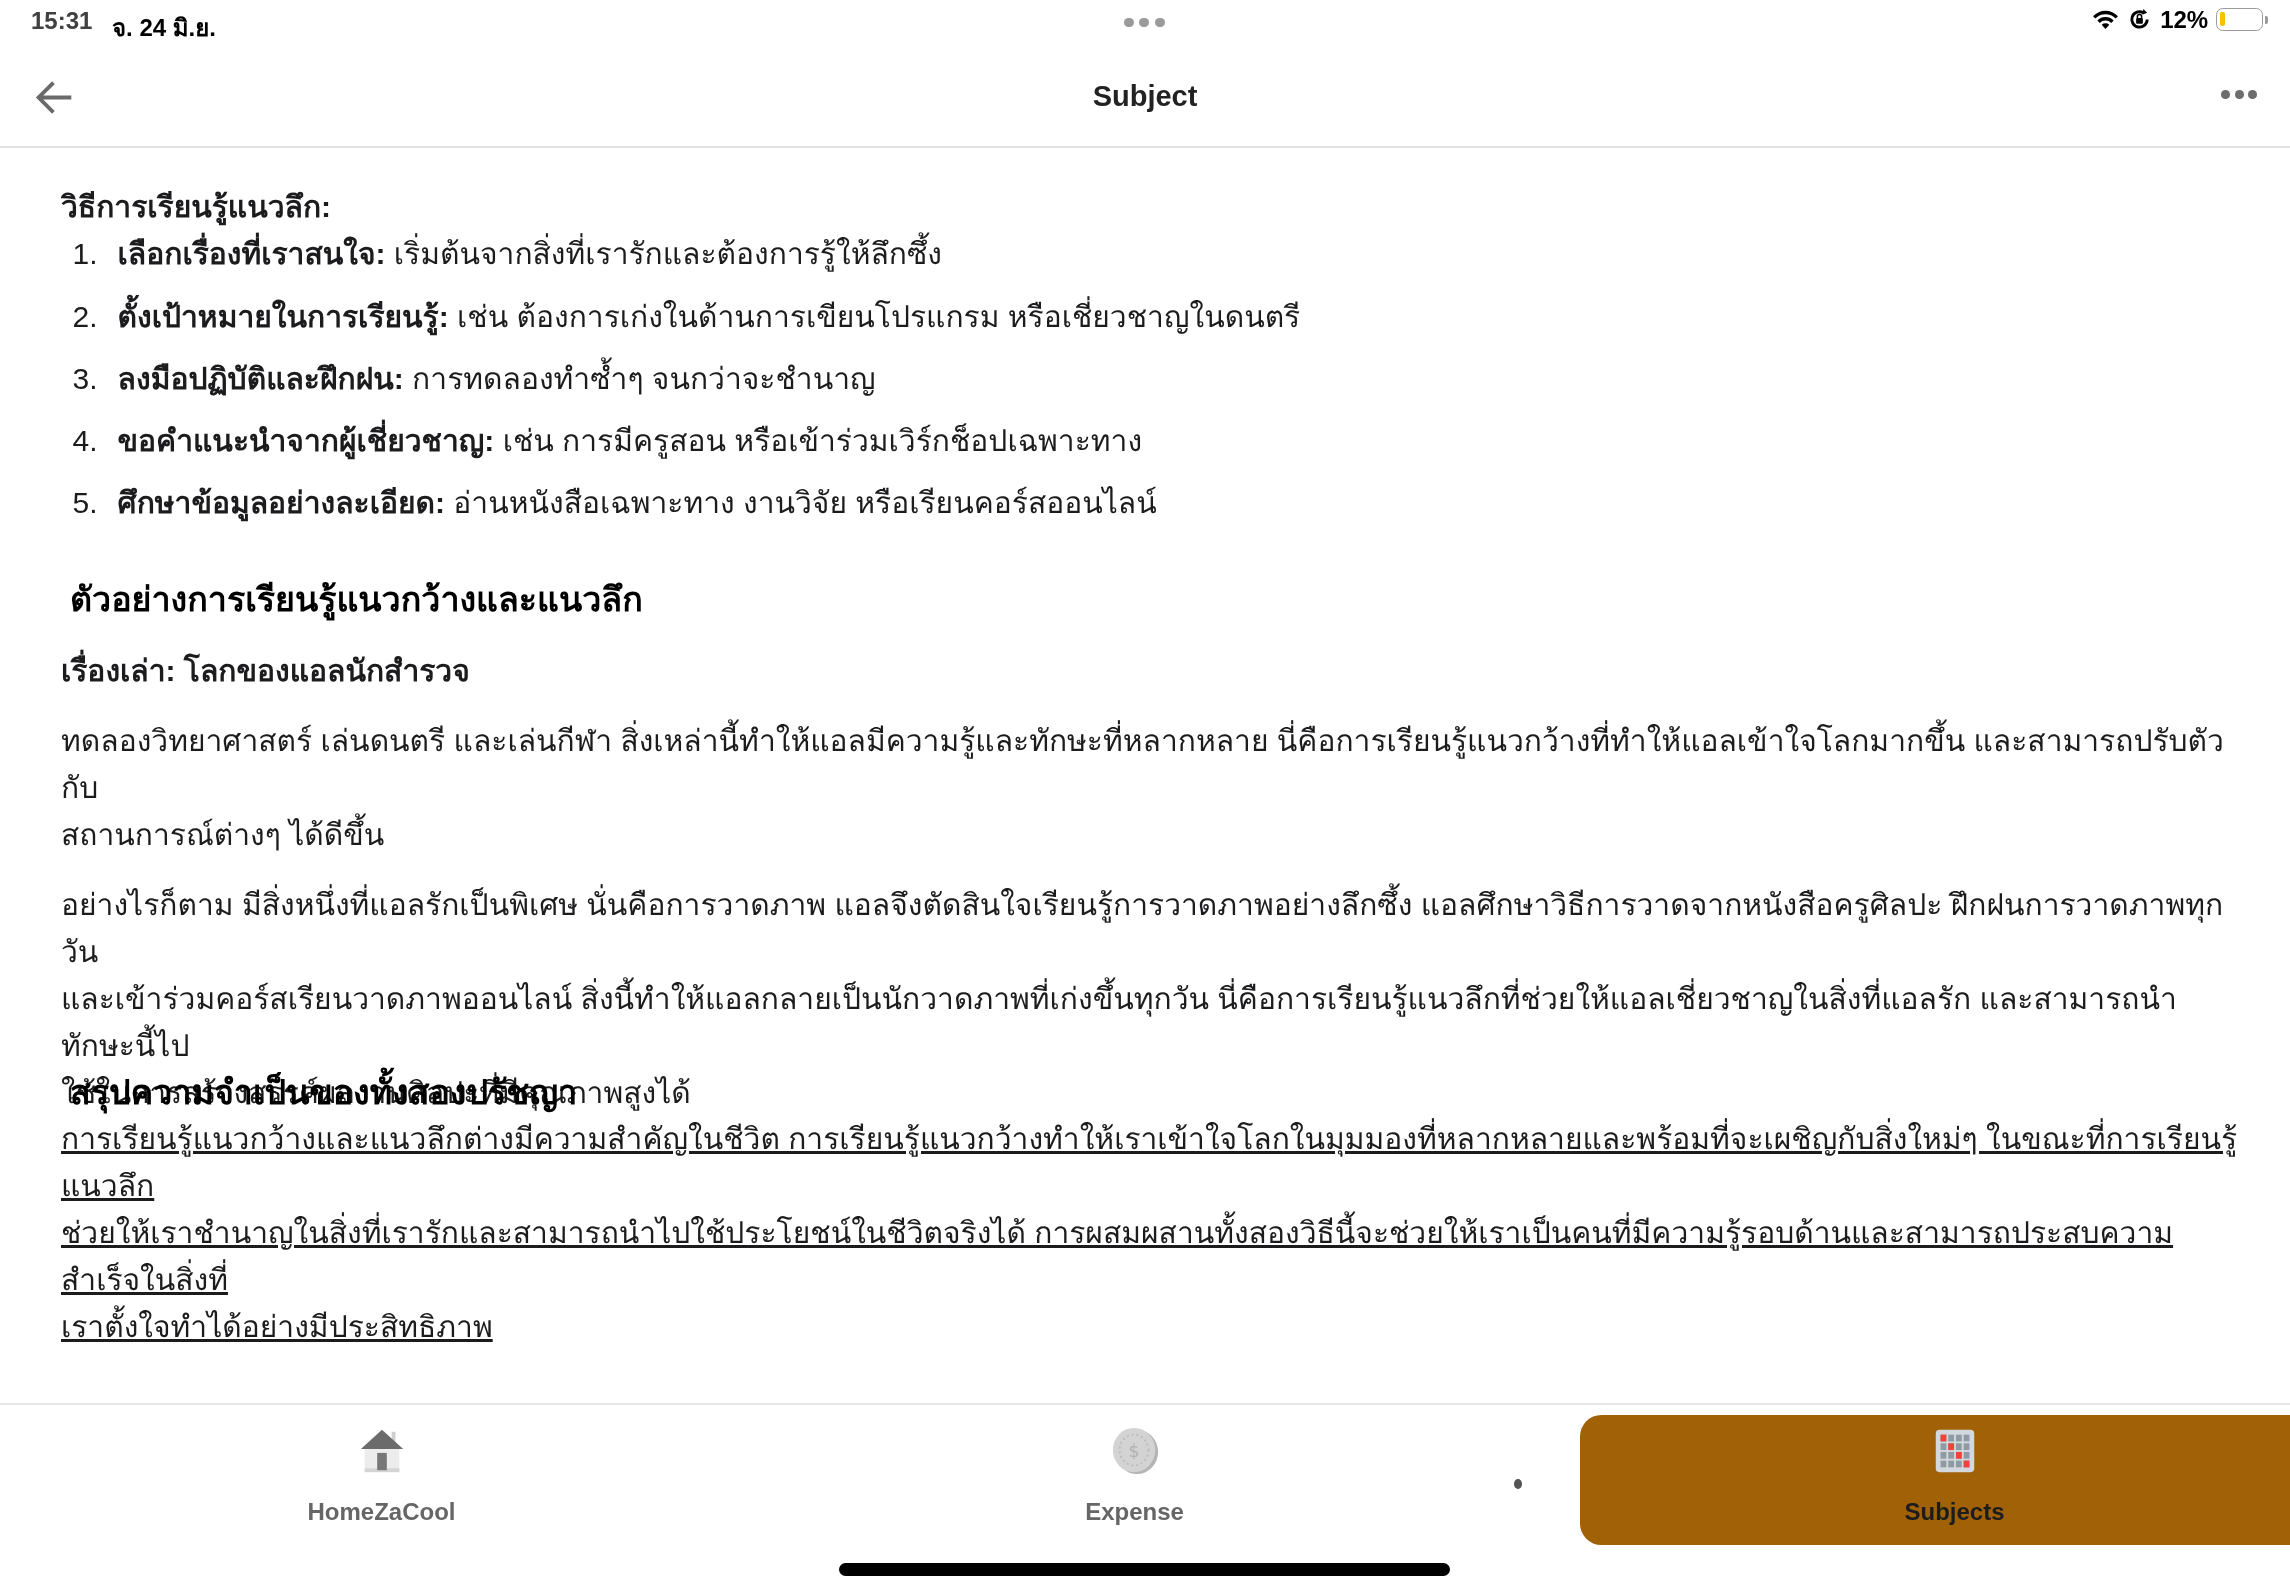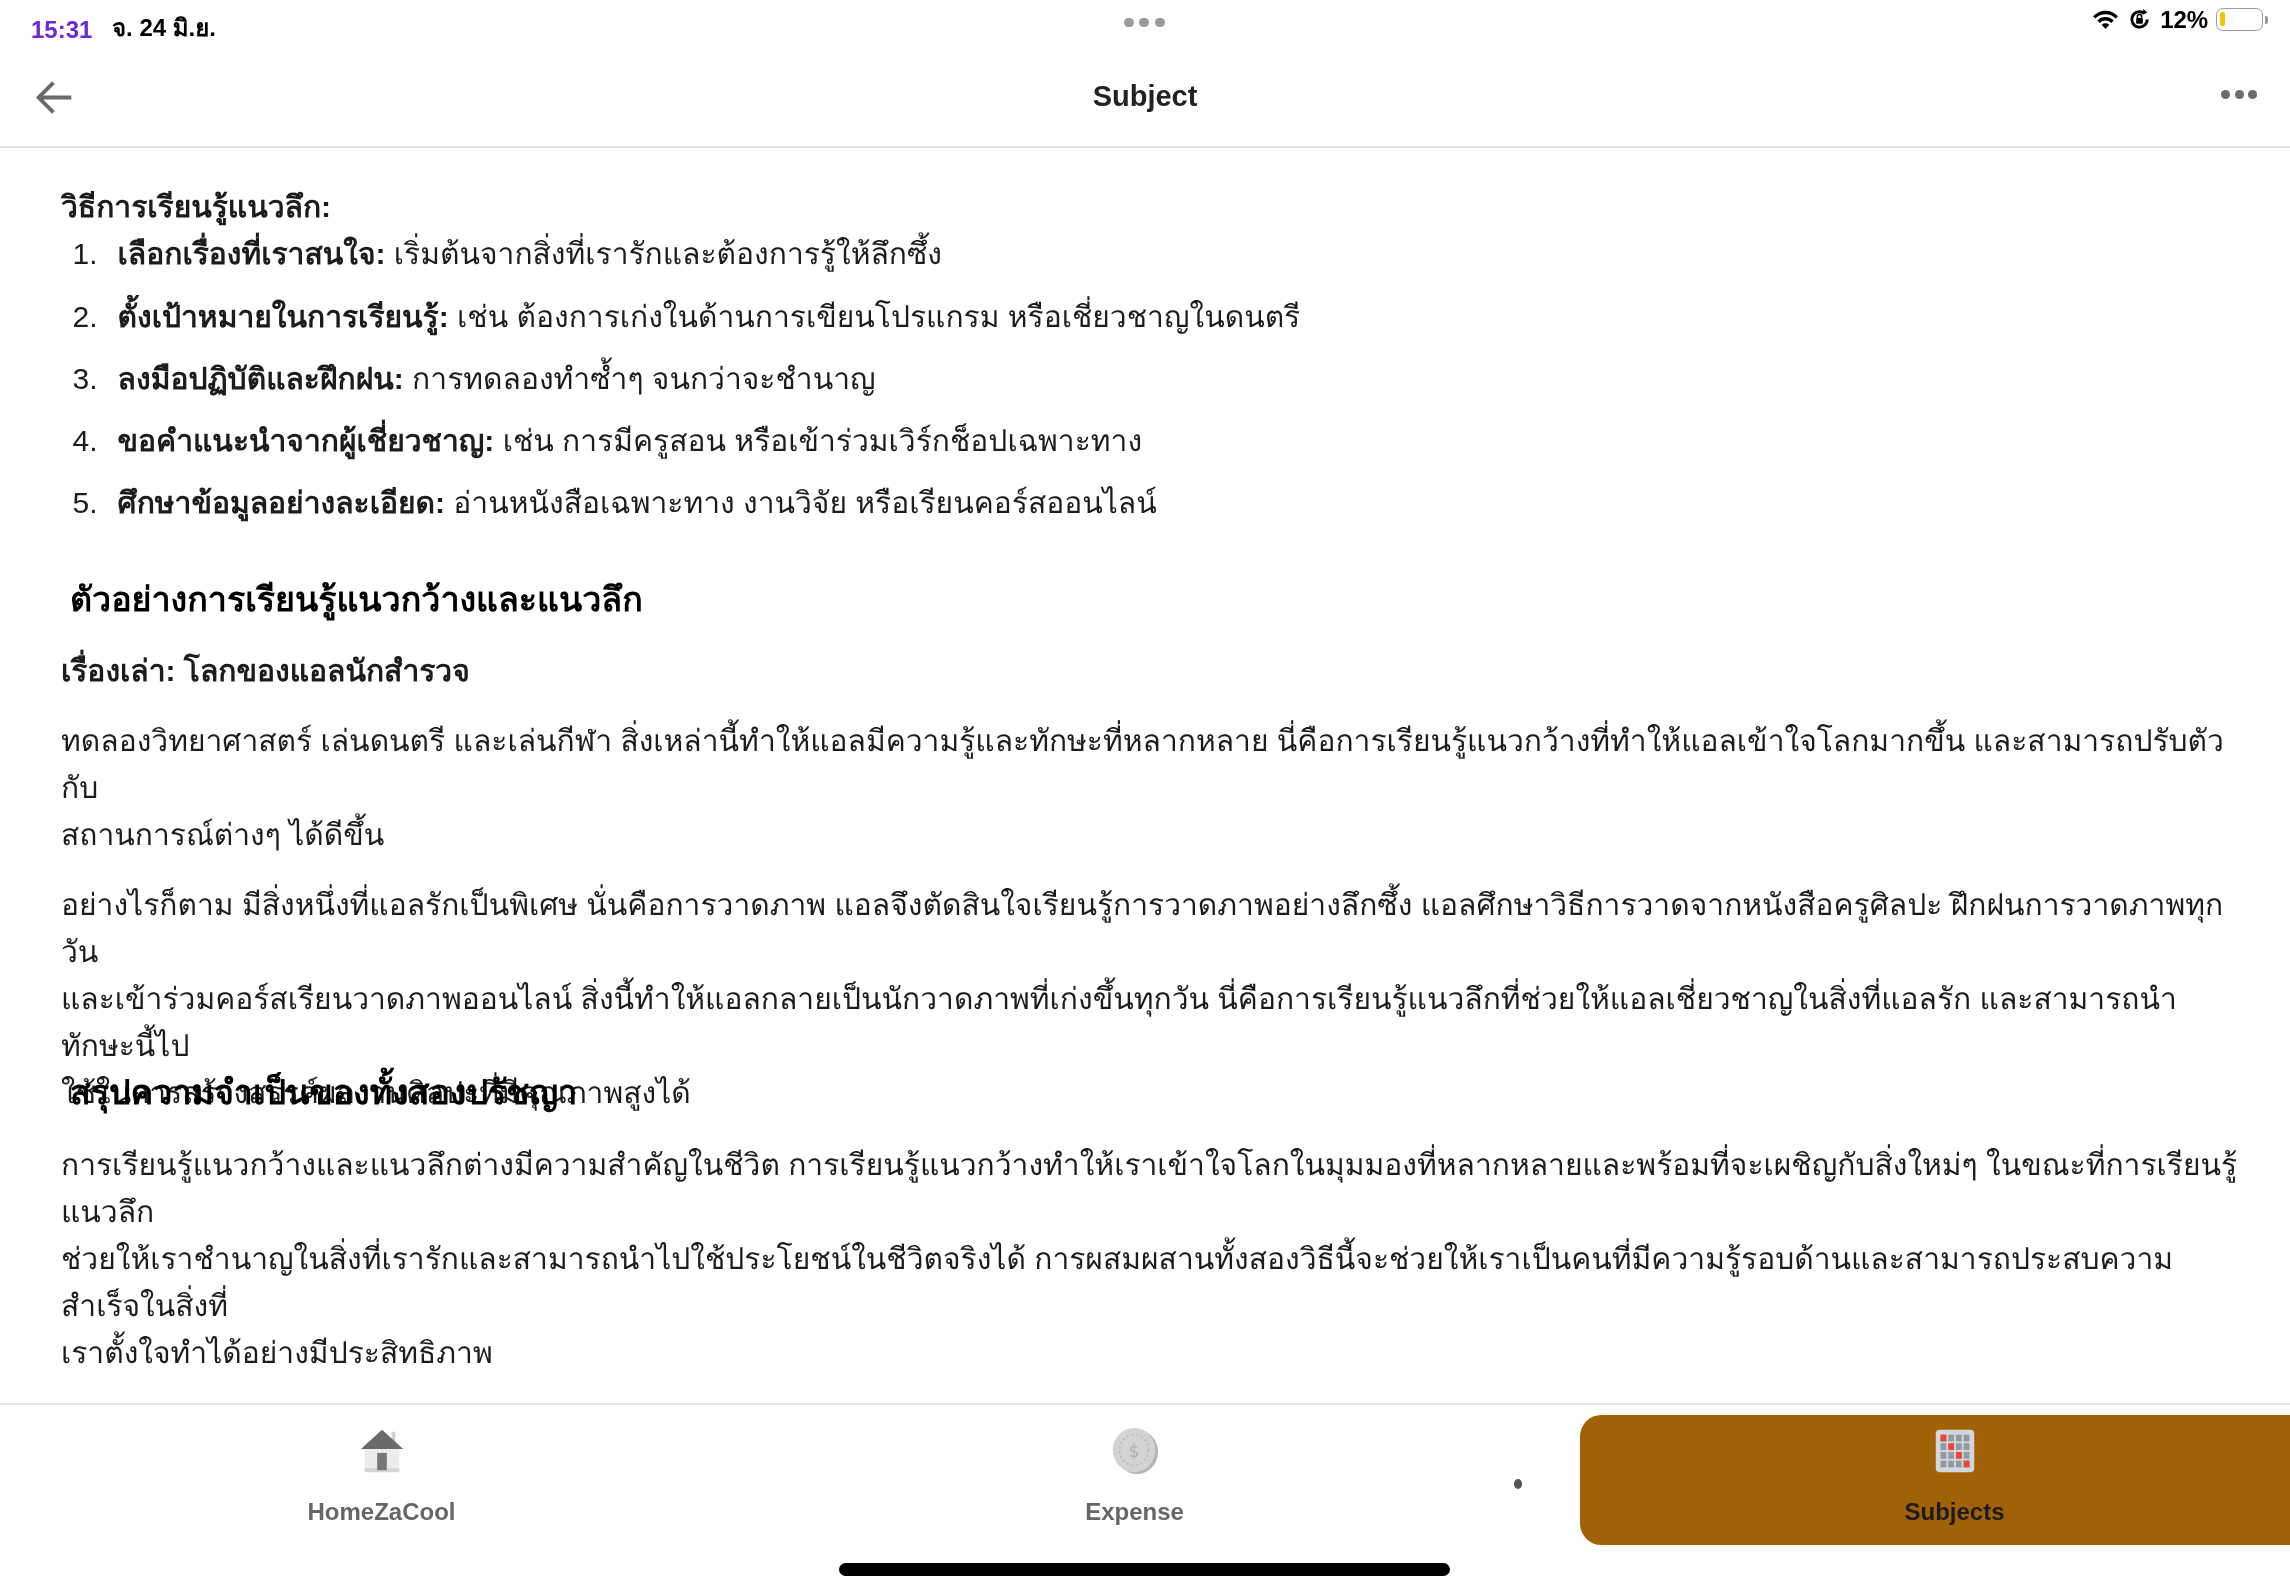--- a/index.html
+++ b/index.html
@@ -1,21 +1,21 @@
 <!DOCTYPE html>
 <html><head>
 <meta charset="utf-8">
 <style>
   * { box-sizing: border-box; margin: 0; padding: 0; }
   html, body { width: 2290px; height: 1591px; overflow: hidden; background: #ffffff; }
   body { position: relative; font-family: "Liberation Sans", "DejaVu Sans", sans-serif; color: #1c1c1e; }
 
   
   .status-bar { position: absolute; left: 0; top: 0; width: 2290px; height: 47px; }
-  .status-time { position: absolute; left: 31px; top: 16px; font-size: 24px; font-weight: bold; color: #6d28d9; }
+  .status-time { position: absolute; left: 31px; top: 7px; font-size: 24px; font-weight: bold; color: #404040; }
   .status-date { position: absolute; left: 112px; top: 7.8px; font-size: 24px; font-weight: bold; color: #000; }
   .multitask-dots { position: absolute; left: 1124px; top: 17.5px; display: flex; gap: 5.8px; }
   .multitask-dots span { width: 9.7px; height: 9.7px; border-radius: 50%; background: #9a9a9a; display: block; }
   .status-right { position: absolute; right: 27px; top: 5.8px; display: flex; align-items: center; gap: 7.8px; text-align: center; }
   .status-pct { font-size: 24px; font-weight: bold; color: #000; }
   .battery { width: 47px; height: 23px; border: 1.9px solid #9b9b9b; border-radius: 6.8px; position: relative; }
   .battery::after { content: ""; position: absolute; right: -5.8px; top: 6.8px; width: 2.9px; height: 7.8px; background: #9b9b9b; border-radius: 0 1.9px 1.9px 0; }
   .battery-fill { position: absolute; left: 2.9px; top: 2.9px; width: 4.9px; height: 13.6px; background: #f4c400; border-radius: 1.9px; }
 
   
@@ -122,21 +122,21 @@
   </div>
 
   <div class="para" style="top:734px;">
     <div>อย่างไรก็ตาม มีสิ่งหนึ่งที่แอลรักเป็นพิเศษ นั่นคือการวาดภาพ แอลจึงตัดสินใจเรียนรู้การวาดภาพอย่างลึกซึ้ง แอลศึกษาวิธีการวาดจากหนังสือครูศิลปะ ฝึกฝนการวาดภาพทุกวัน</div>
     <div>และเข้าร่วมคอร์สเรียนวาดภาพออนไลน์ สิ่งนี้ทำให้แอลกลายเป็นนักวาดภาพที่เก่งขึ้นทุกวัน นี่คือการเรียนรู้แนวลึกที่ช่วยให้แอลเชี่ยวชาญในสิ่งที่แอลรัก และสามารถนำทักษะนี้ไป</div>
     <div>ใช้ในการสร้างสรรค์ผลงานศิลปะที่มีคุณภาพสูงได้</div>
   </div>
 
   <div class="section-heading" style="top:922px;">สรุปความจำเป็นของทั้งสองปรัชญา</div>
 
-  <div class="para" style="top:994px;">
+  <div class="para" style="top:968px;text-decoration:underline;">
     <div>การเรียนรู้แนวกว้างและแนวลึกต่างมีความสำคัญในชีวิต การเรียนรู้แนวกว้างทำให้เราเข้าใจโลกในมุมมองที่หลากหลายและพร้อมที่จะเผชิญกับสิ่งใหม่ๆ ในขณะที่การเรียนรู้แนวลึก</div>
     <div>ช่วยให้เราชำนาญในสิ่งที่เรารักและสามารถนำไปใช้ประโยชน์ในชีวิตจริงได้ การผสมผสานทั้งสองวิธีนี้จะช่วยให้เราเป็นคนที่มีความรู้รอบด้านและสามารถประสบความสำเร็จในสิ่งที่</div>
     <div>เราตั้งใจทำได้อย่างมีประสิทธิภาพ</div>
   </div>
 </div>
 
 <div class="tab-bar">
   <div class="tab" style="left:233px; width:297px;align-items:center;">
     <div class="tab-icon">
       <svg width="50" height="50" viewBox="0 0 52 52">

